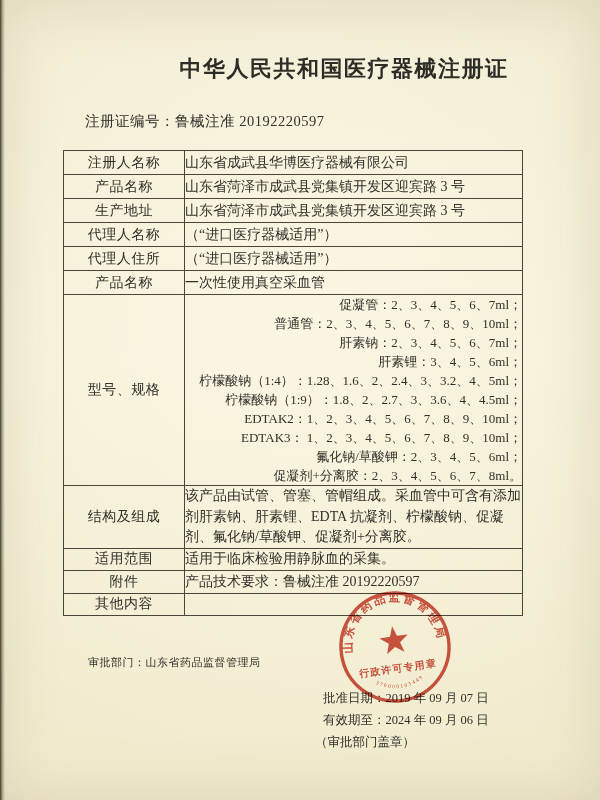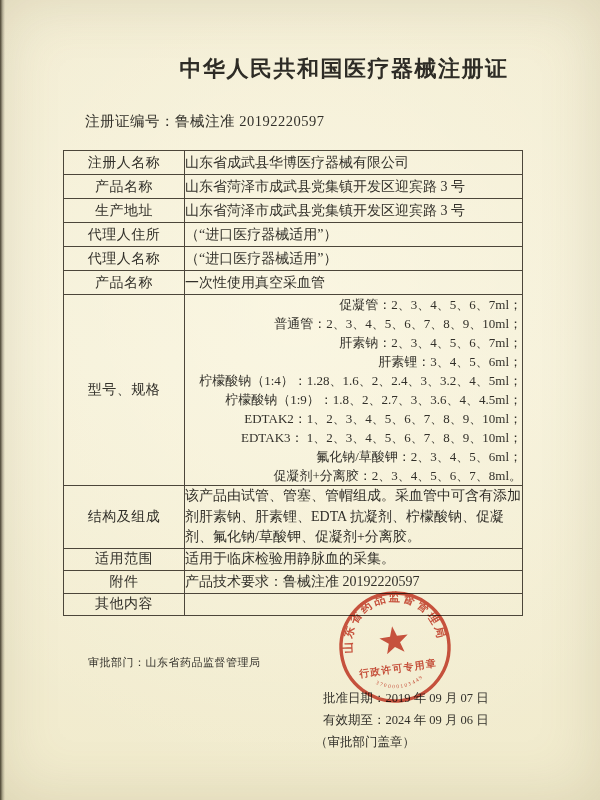--- a/index.html
+++ b/index.html
@@ -60,25 +60,25 @@
     </tr>
     <tr class="r-std">
       <td class="lab">产品名称</td>
       <td class="val">山东省菏泽市成武县党集镇开发区迎宾路 3 号</td>
     </tr>
     <tr class="r-std">
       <td class="lab">生产地址</td>
       <td class="val">山东省菏泽市成武县党集镇开发区迎宾路 3 号</td>
     </tr>
     <tr class="r-std">
-      <td class="lab">代理人住所</td>
+      <td class="lab">代理人名称</td>
       <td class="val">（“进口医疗器械适用”）</td>
     </tr>
     <tr class="r-std">
-      <td class="lab">代理人名称</td>
+      <td class="lab">代理人住所</td>
       <td class="val">（“进口医疗器械适用”）</td>
     </tr>
     <tr class="r-std">
       <td class="lab">产品名称</td>
       <td class="val">一次性使用真空采血管</td>
     </tr>
     <tr>
       <td class="lab">型号、规格</td>
       <td class="val specs">
         <div class="spec-line">促凝管：2、3、4、5、6、7ml；</div>

